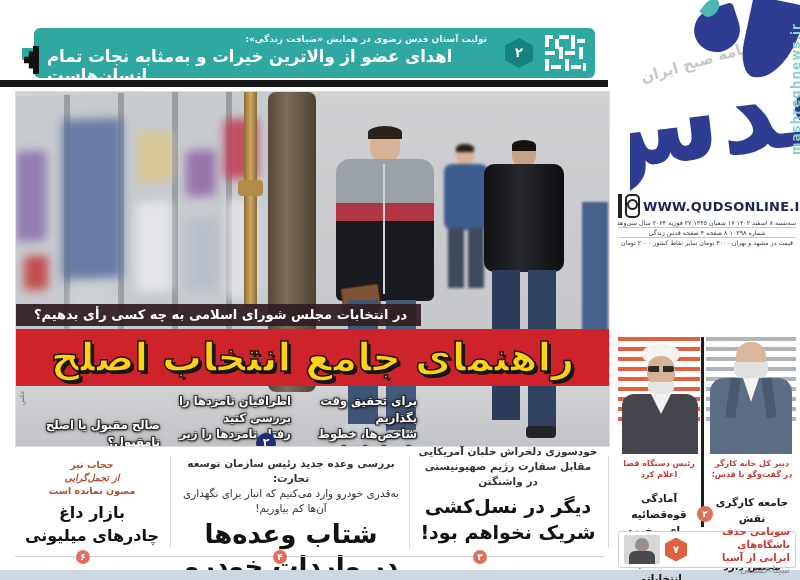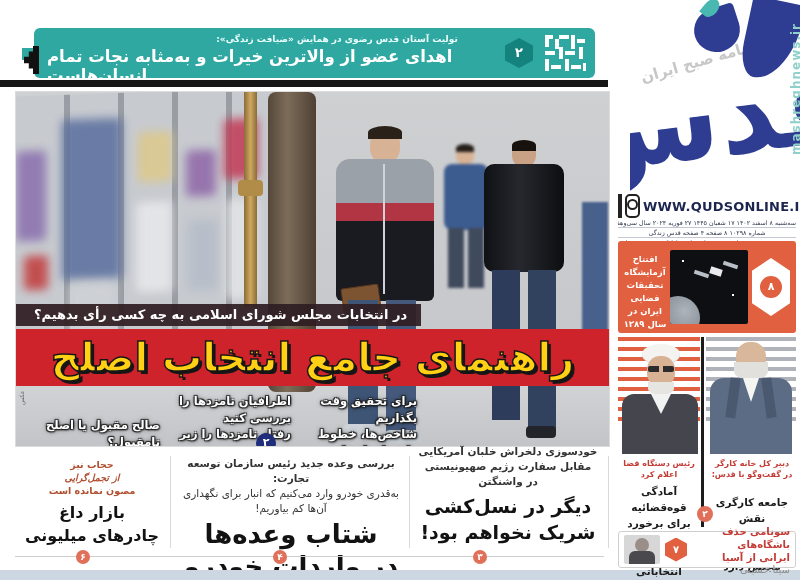--- a/index.html
+++ b/index.html
@@ -4,21 +4,21 @@
 <style>
   html,body{margin:0;padding:0;background:#888;}
   .page{position:relative;width:800px;height:580px;background:#ffffff;overflow:hidden;
         font-family:"DejaVu Sans","Liberation Sans",sans-serif;}
   .abs{position:absolute;}
   .rtl{direction:rtl;}
   .ltr{direction:ltr;}
 
   
   .banner{left:34px;top:28px;width:561px;height:50px;background:#2fa8a2;border-radius:6px;}
-  .banner-kicker{right:108px;top:6px;width:300px;font-size:9px;font-weight:bold;color:#eafffd;text-align:center;}
+  .banner-kicker{right:108px;top:6px;width:300px;font-size:9px;font-weight:bold;color:#eafffd;text-align:right;}
   .banner-headline{right:108px;top:19px;width:440px;font-size:16.5px;font-weight:bold;color:#ffffff;text-align:left;}
   .banner-hex{right:62px;top:10px;width:28px;height:30px;background:#15837d;
       clip-path:polygon(50% 0,100% 25%,100% 75%,50% 100%,0 75%,0 25%);
       color:#fff;font-size:13px;font-weight:bold;text-align:center;line-height:30px;}
   .kufic{right:8px;top:5px;}
   .banner-plug{left:-12px;top:20px;width:12px;height:12px;background:#2fa8a2;}
   .px-arrow{left:24px;top:46px;width:15px;height:28px;background:#111;
       clip-path:polygon(100% 0,100% 100%,60% 100%,60% 80%,32% 80%,32% 62%,0 62%,0 38%,32% 38%,32% 20%,60% 20%,60% 0);}
 
   .black-bar{left:0;top:80px;width:608px;height:7px;background:#161616;}
@@ -240,34 +240,20 @@
         <div style="width:7px;height:7px;border:2px solid #222;border-radius:50%;margin:3px auto;"></div>
       </div>
     <div class="site">WWW.QUDSONLINE.IR</div>
   </div>
   <div class="abs rtl" style="left:618px;top:218px;width:178px;">
     <div class="info-line">سه‌شنبه ۸ اسفند ۱۴۰۲  ۱۷ شعبان ۱۴۴۵  ۲۷ فوریه ۲۰۲۴  سال سی‌وهفتم</div>
     <div class="info-line">شماره ۱۰۲۹۸  ۸ صفحه  ۴ صفحه قدس زندگی</div>
     <div class="info-line" style="border-bottom:none;">قیمت در مشهد و تهران ۳۰۰۰ تومان  سایر نقاط کشور ۲۰۰۰ تومان</div>
   </div>
 
-  <div class="abs space-box">
-    <div class="abs space-title rtl">افتتاح آزمایشگاه تحقیقات فضایی ایران در سال ۱۳۸۹</div>
-    <div class="abs space-photo">
-      <div class="abs" style="left:-14px;bottom:-16px;width:44px;height:44px;border-radius:50%;background:radial-gradient(circle at 65% 35%,#aeb4bc,#6e747c);"></div>
-      <div class="abs" style="left:40px;top:18px;width:12px;height:7px;background:#e8eaee;transform:rotate(18deg);"></div>
-      <div class="abs" style="left:24px;top:22px;width:15px;height:4px;background:#b9bfc8;transform:rotate(18deg);"></div>
-      <div class="abs" style="left:53px;top:13px;width:15px;height:4px;background:#b9bfc8;transform:rotate(18deg);"></div>
-      <div class="abs" style="left:62px;top:44px;width:2px;height:2px;background:#fff;"></div>
-      <div class="abs" style="left:12px;top:10px;width:2px;height:2px;background:#fff;"></div>
-    </div>
-    <div class="abs space-hex">
-      <div class="abs circ8">۸</div>
-    </div>
-  </div>
 
   <div class="abs stripes-o" style="left:618px;top:337px;width:82px;height:90px;"></div>
   <div class="abs stripes-g" style="left:706px;top:337px;width:90px;height:90px;"></div>
   <div class="abs" style="left:701px;top:337px;width:3px;height:190px;background:#1c1c1c;"></div>
 
   <div class="abs" style="left:620px;top:344px;width:78px;height:110px;">
     <div class="abs" style="left:22px;top:0;width:38px;height:20px;background:#f4f3f0;border-radius:50%;box-shadow:0 1px 0 #d8d6d2;"></div>
     <div class="abs head" style="left:27px;top:12px;width:28px;height:30px;"></div>
     <div class="abs" style="left:28px;top:22px;width:26px;height:6px;background:linear-gradient(90deg,#2c2c2c 0 11px,transparent 11px 15px,#2c2c2c 15px 26px);border-radius:2px;"></div>
     <div class="abs" style="left:28px;top:38px;width:26px;height:13px;background:#e7e5e1;border-radius:0 0 50% 50%;"></div>
@@ -280,21 +266,21 @@
     <div class="abs" style="left:26px;top:20px;width:34px;height:18px;background:#e2e0dc;border-radius:0 0 50% 50%;"></div>
     <div class="abs" style="left:2px;top:36px;width:82px;height:76px;background:#5c6c85;border-radius:14px 14px 0 0;"></div>
     <div class="abs" style="left:35px;top:36px;width:16px;height:24px;background:#f5f5f2;clip-path:polygon(0 0,100% 0,50% 100%);"></div>
     <div class="abs" style="left:20px;top:36px;width:10px;height:40px;background:#4a5870;transform:rotate(8deg);"></div>
     <div class="abs" style="left:56px;top:36px;width:10px;height:40px;background:#4a5870;transform:rotate(-8deg);"></div>
   </div>
 
   <div class="abs rtl" style="left:618px;top:458px;width:82px;">
     <div class="sb-kicker">رئیس دستگاه قضا</div>
     <div class="sb-kicker">اعلام کرد</div>
-    <div class="sb-title" style="margin-top:3px;">آمادگی قوه‌قضائیه</div>
+    <div class="sb-title" style="margin-top:10px;">آمادگی قوه‌قضائیه</div>
     <div class="sb-title">برای برخورد سریع</div>
     <div class="sb-title">با جرایم انتخاباتی</div>
   </div>
 
   <div class="abs rtl" style="left:708px;top:458px;width:88px;">
     <div class="sb-kicker">دبیر کل خانه کارگر</div>
     <div class="sb-kicker">در گفت‌وگو با قدس:</div>
     <div class="sb-title" style="margin-top:14px;">جامعه کارگری نقش</div>
     <div class="sb-title">مهمی در انتخابات</div>
     <div class="sb-title">مجلس دارد</div>

